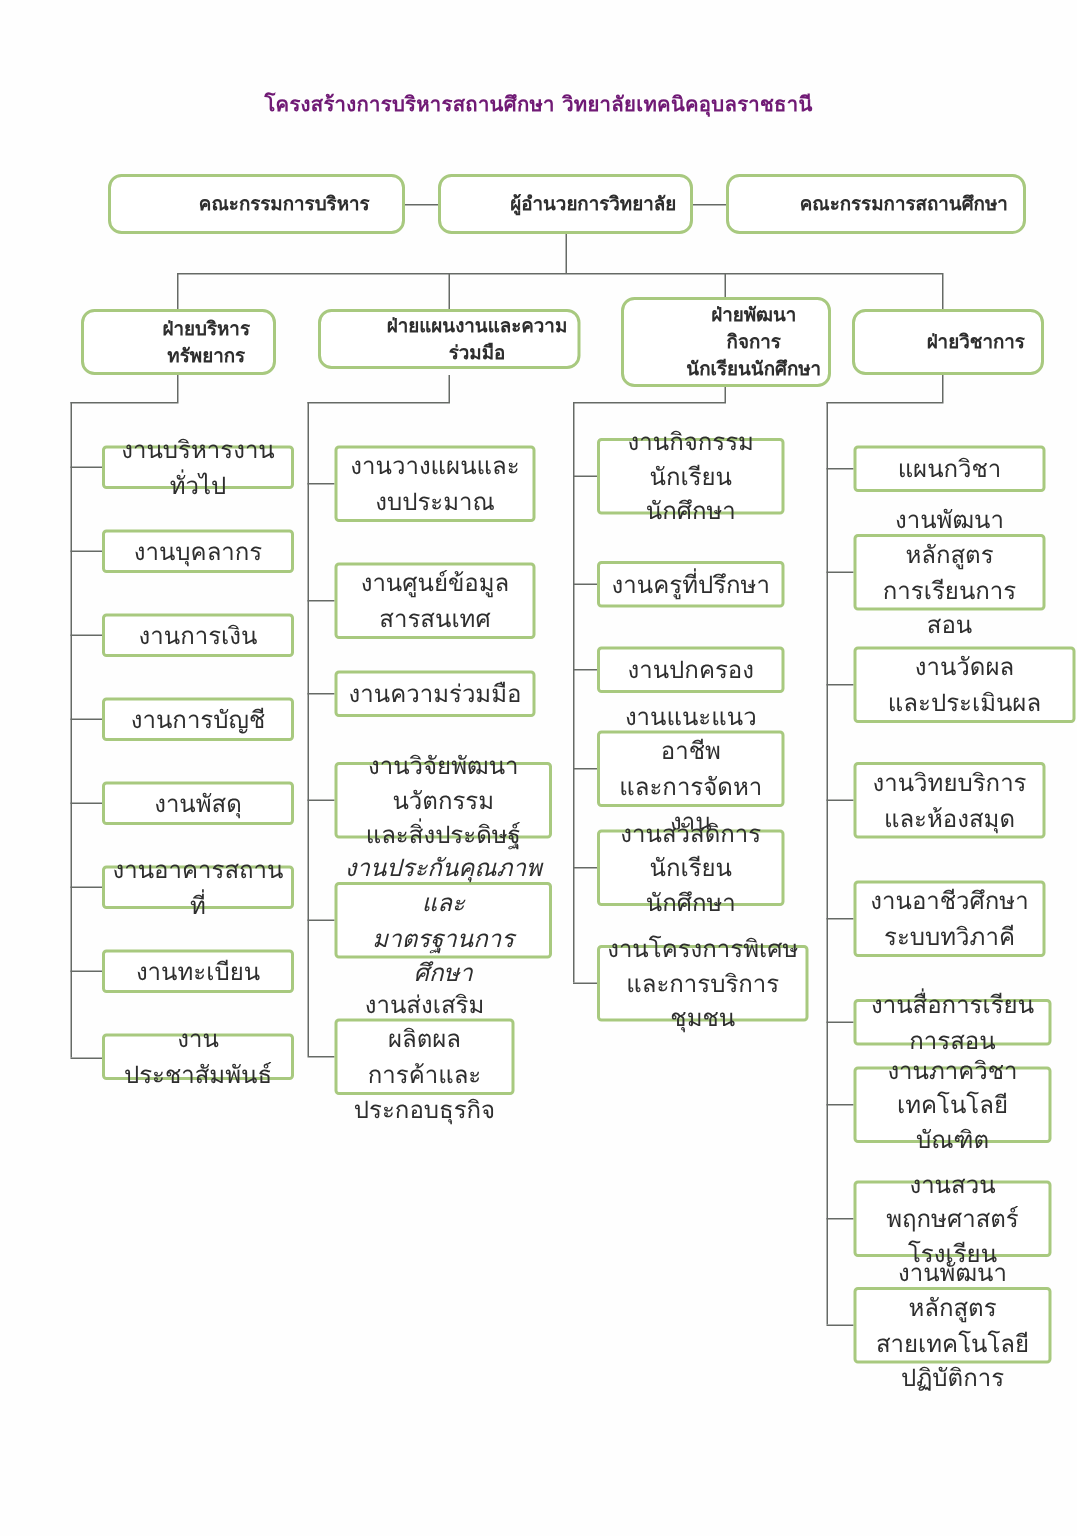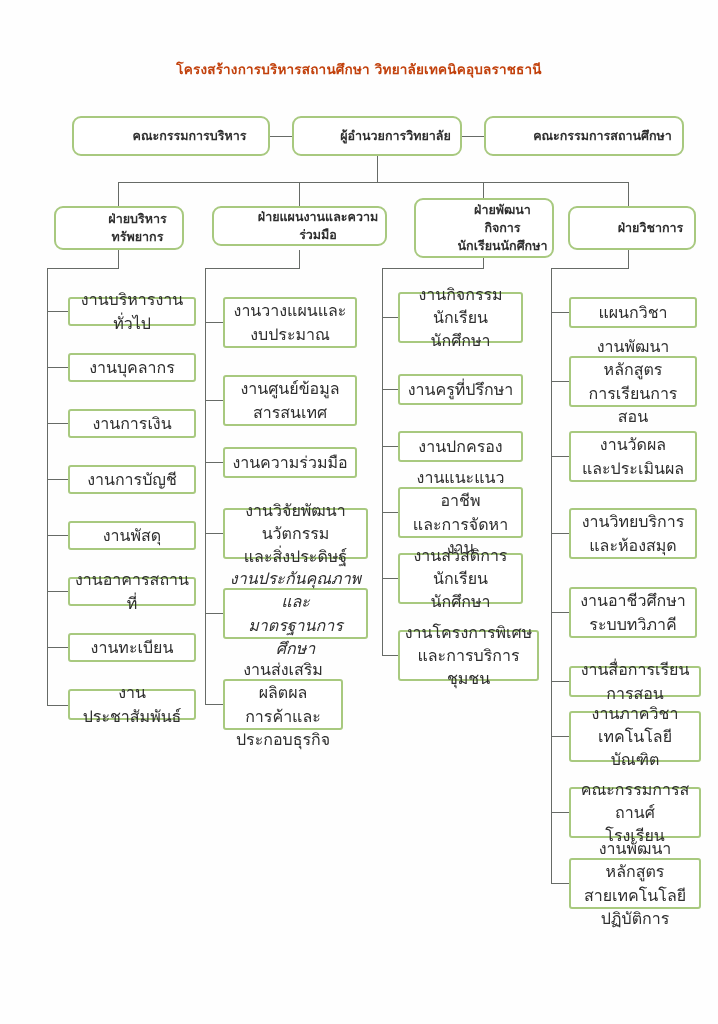--- a/index.html
+++ b/index.html
@@ -21,21 +21,21 @@
 
   
   #chart-title {
     position: absolute;
     top: 58px;
     left: 0;
     width: 718px;
     text-align: center;
     font-size: 13.5px;
     font-weight: bold;
-    color: #c2410c;
+    color: #701a75;
     letter-spacing: 0.2px;
   }
 
   
   .node {
     position: absolute;
     box-sizing: border-box;
     background: #ffffff;
     border: 2px solid #a8c97f;
     border-radius: 3px;
@@ -257,21 +257,21 @@
     <span class="lbl">แผนกวิชา</span>
   </div>
 
   <div class="conn h" style="left: 551px; top: 381px; width: 18px; background: rgb(102, 106, 102);"></div>
   <div class="node tier-leaf" style="left: 569px; top: 356px; width: 128px; height: 51px; border-color: rgb(168, 201, 127);">
     <span class="lbl">งานพัฒนาหลักสูตร
 การเรียนการสอน</span>
   </div>
 
   <div class="conn h" style="left: 551px; top: 456px; width: 18px; background: rgb(102, 106, 102);"></div>
-  <div class="node tier-leaf" style="left: 569px; top: 431px; width: 128px; height: 51px; border-color: rgb(168, 201, 127);">
+  <div class="node tier-leaf" style="left: 569px; top: 431px; width: 148px; height: 51px; border-color: rgb(168, 201, 127);">
     <span class="lbl">งานวัดผล
 และประเมินผล</span>
   </div>
 
   <div class="conn h" style="left: 551px; top: 533px; width: 18px; background: rgb(102, 106, 102);"></div>
   <div class="node tier-leaf" style="left: 569px; top: 508px; width: 128px; height: 51px; border-color: rgb(168, 201, 127);">
     <span class="lbl">งานวิทยบริการ
 และห้องสมุด</span>
   </div>
 
@@ -287,21 +287,21 @@
   </div>
 
   <div class="conn h" style="left: 551px; top: 736px; width: 18px; background: rgb(102, 106, 102);"></div>
   <div class="node tier-leaf" style="left: 569px; top: 711px; width: 132px; height: 51px; border-color: rgb(168, 201, 127);">
     <span class="lbl">งานภาควิชาเทคโนโลยี
 บัณฑิต</span>
   </div>
 
   <div class="conn h" style="left: 551px; top: 812px; width: 18px; background: rgb(102, 106, 102);"></div>
   <div class="node tier-leaf" style="left: 569px; top: 787px; width: 132px; height: 51px; border-color: rgb(168, 201, 127);">
-    <span class="lbl">คณะกรรมการสถานศ์
+    <span class="lbl">งานสวนพฤกษศาสตร์
 โรงเรียน</span>
   </div>
 
   <div class="conn h" style="left: 551px; top: 883px; width: 18px; background: rgb(102, 106, 102);"></div>
   <div class="node tier-leaf" style="left: 569px; top: 858px; width: 132px; height: 51px; border-color: rgb(168, 201, 127);">
     <span class="lbl">งานพัฒนาหลักสูตร
 สายเทคโนโลยีปฏิบัติการ</span>
   </div>
 
 </div>

